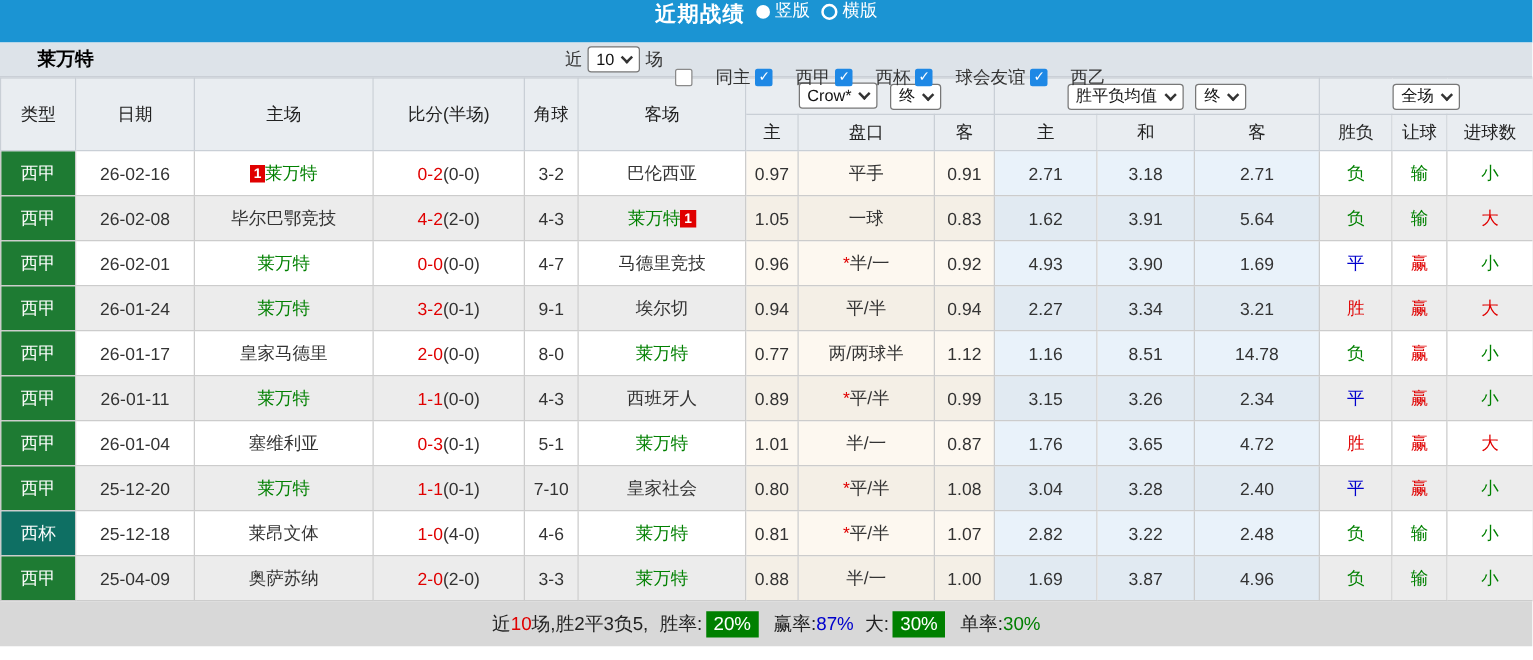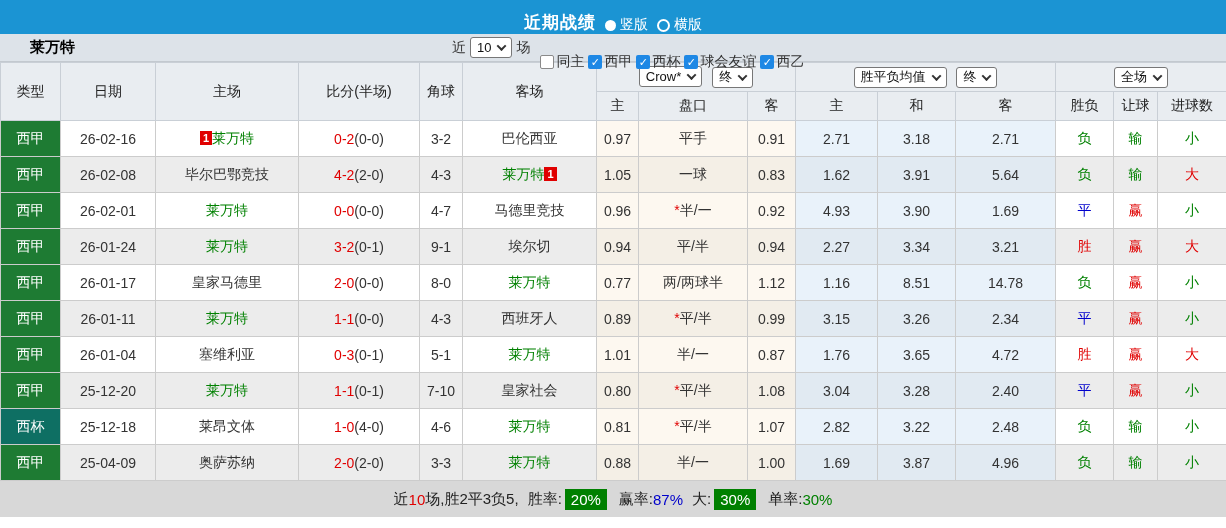--- a/index.html
+++ b/index.html
@@ -5,21 +5,21 @@
   * { box-sizing: border-box; }
   html,body { margin:0; padding:0; }
   body {
     width:1226px; height:528px; overflow:hidden;
     font-family:"Liberation Sans","DejaVu Sans",sans-serif;
     font-size:14px; color:#333; background:#fff;
   }
   
   .titlebar {
     height:34px; background:#1b94d3; color:#fff;
-    display:flex; align-items:flex-end; justify-content:center; gap:9px;
+    display:flex; align-items:flex-start; justify-content:center; gap:9px;
   }
   .titlebar .title { font-weight:bold; font-size:17px; letter-spacing:1px; }
   .radio { width:11px; height:11px; border-radius:50%; display:inline-block; flex:none; }
   .radio.on  { background:#fff; }
   .radio.off { border:2px solid #fff; background:transparent; width:13px; height:13px; }
   .radio-group { display:flex; align-items:center; gap:4px; cursor:pointer; font-size:14px;font-family:Liberation Serif, serif; }
   
   .filterbar {
     height:28px; background:#dde3e9; position:relative;
     display:flex; align-items:center; border-bottom:1px solid #c3c9cf;
@@ -29,21 +29,21 @@
   .sel {
     background:#fff; border:1px solid #777; border-radius:3px;
     padding:1px 6px; display:inline-flex; align-items:center; gap:7px;
     font-size:13px; color:#111; cursor:pointer; height:21px;
   }
   .chev { width:7px; height:7px; border-right:2px solid #333; border-bottom:2px solid #333;
           transform:rotate(45deg) translate(-1px,-1px); display:inline-block; flex:none; }
   .cb { width:14px; height:14px; border-radius:2px; display:inline-block; flex:none; cursor:pointer; }
   .cb.checked { background:#1e88e5; color:#fff; font-size:11px; line-height:14px; text-align:center; font-weight:bold; }
   .cb.unchecked { background:#fff; border:1px solid #8a8a8a; }
-  .cb-group { display:flex; align-items:center; gap:2px; cursor:pointer;margin-top:28px; }
+  .cb-group { display:flex; align-items:center; gap:18px; cursor:pointer;margin-top:28px; }
   .gap-l { margin-left:6px; }
   
   table { border-collapse:collapse; table-layout:fixed; width:1226px; }
   th, td { border:1px solid #ccc; text-align:center; padding:0 1px; overflow:hidden; white-space:nowrap; }
   thead th { background:#e9edf1; border-color:#c9cfd6; font-weight:normal; color:#222; height:29px; font-size:14px; }
   thead .grp { padding:2px 16px; }
   thead .grp .sel { margin:0 3px; }
   tbody td { height:36px; font-size:14px; }
   tbody tr:nth-child(odd)  td { background:#fff; }
   tbody tr:nth-child(even) td { background:#ececec; }

